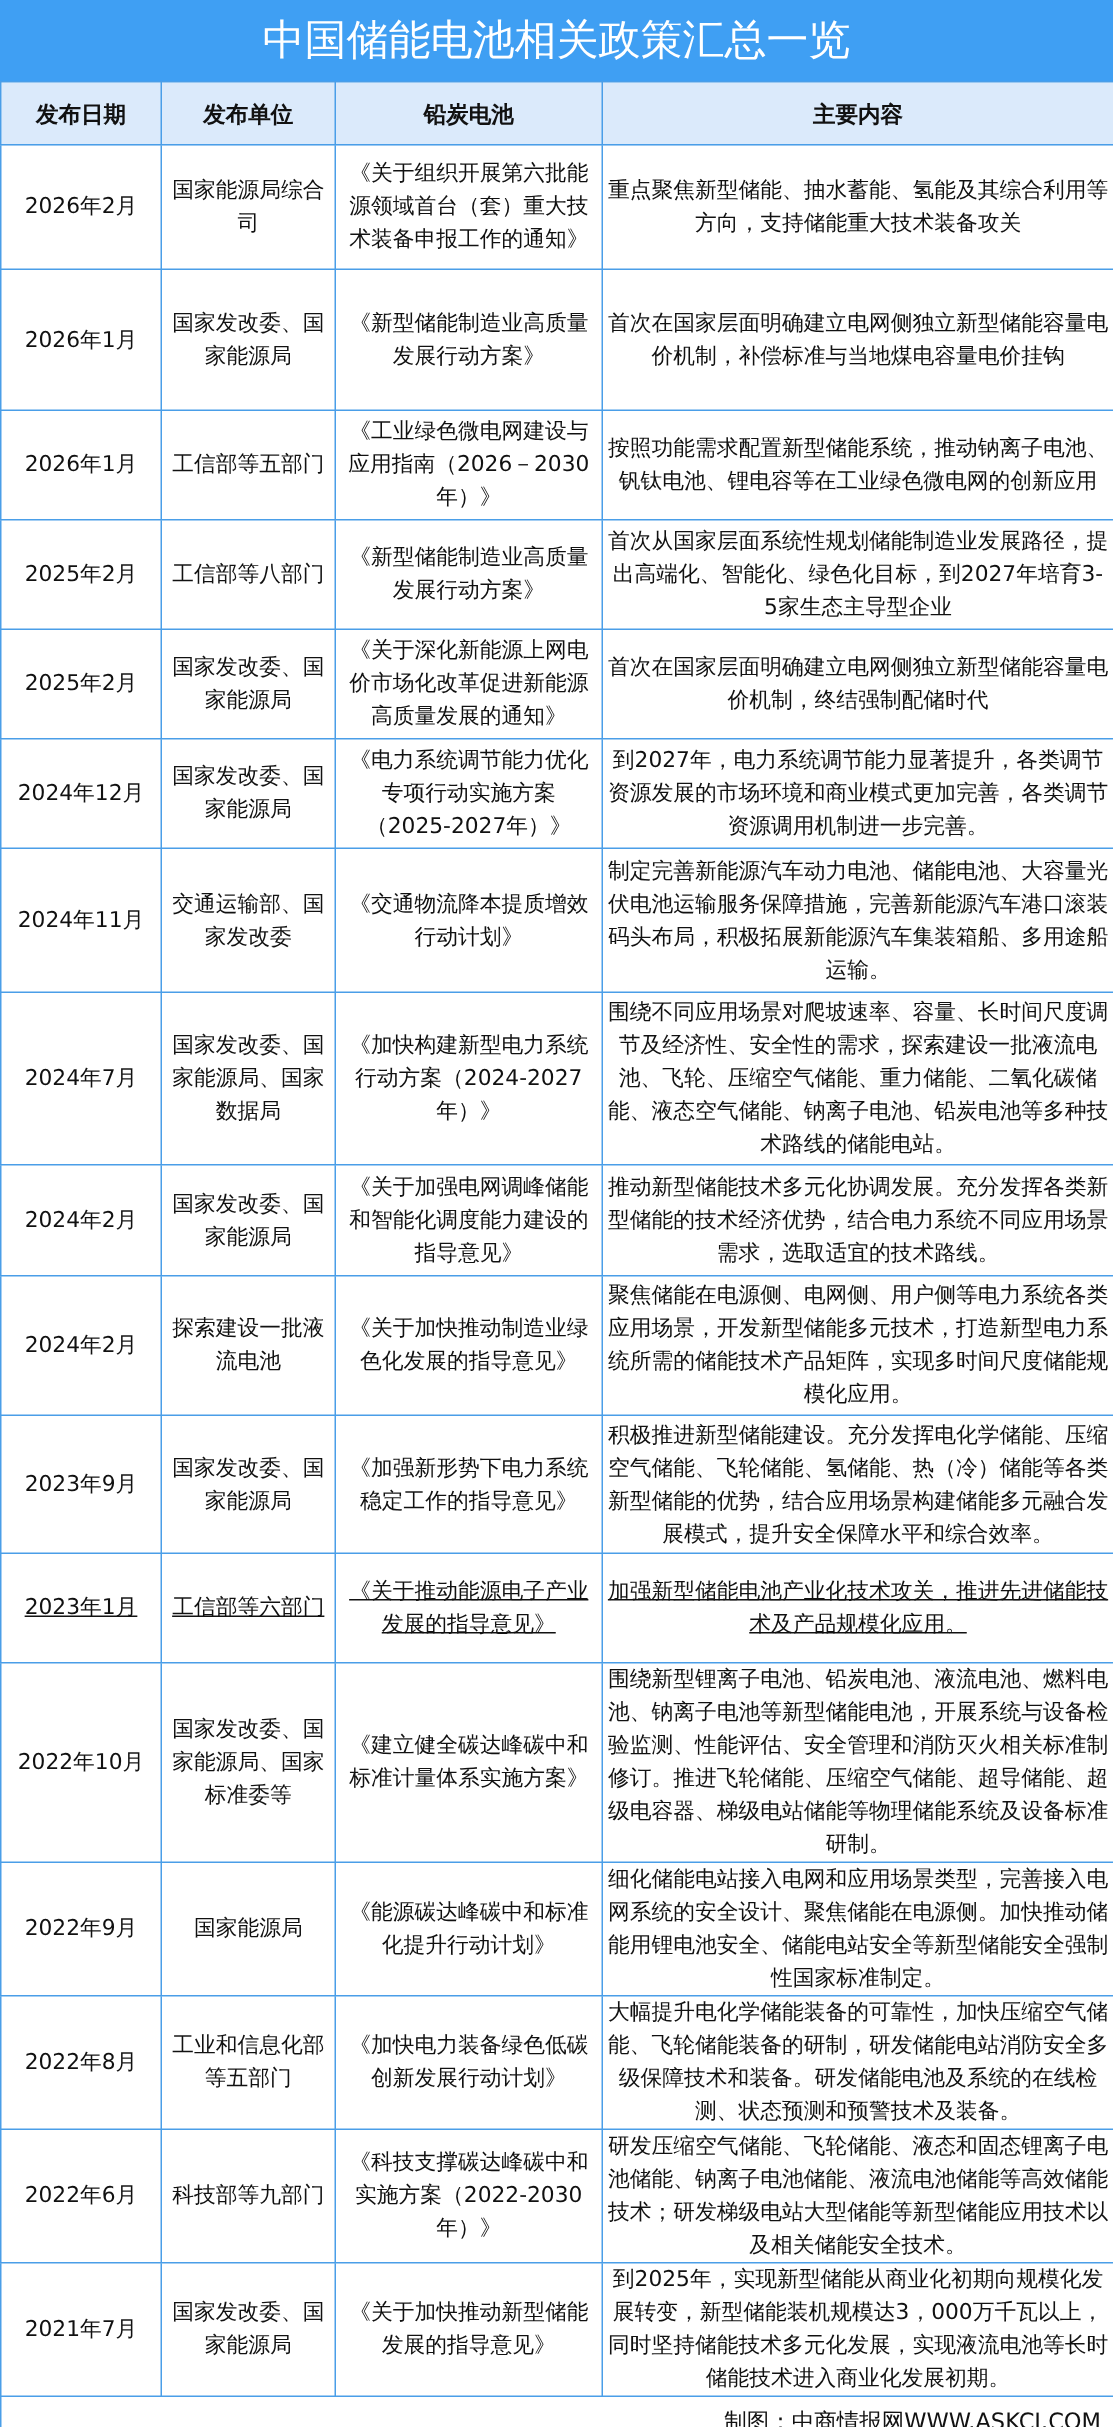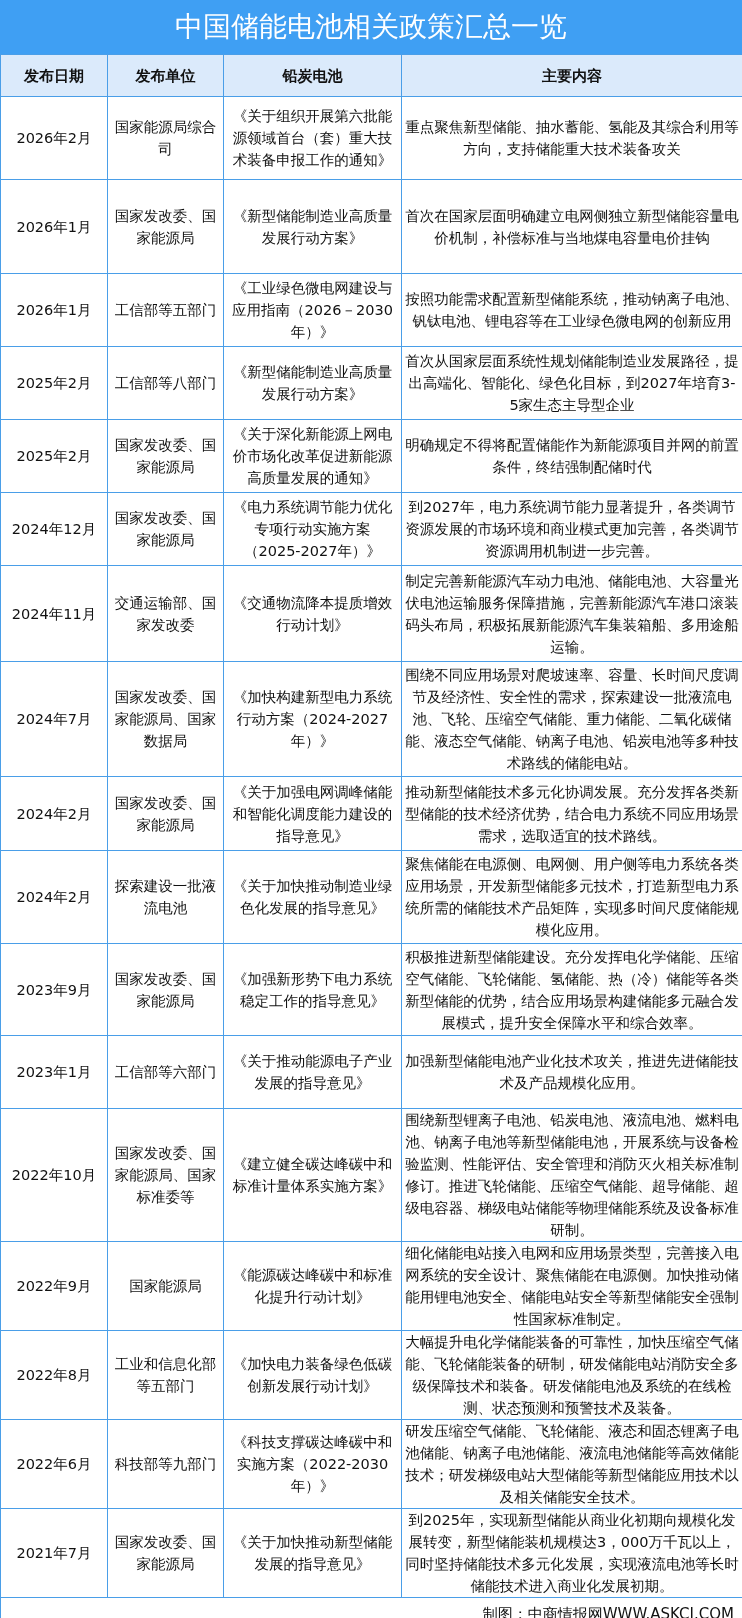--- a/index.html
+++ b/index.html
@@ -53,21 +53,21 @@
       <tr style="height: 73px;">
         <td>2025年2月</td>
         <td>工信部等八部门</td>
         <td>《新型储能制造业高质量发展行动方案》</td>
         <td class="content">首次从国家层面系统性规划储能制造业发展路径，提出高端化、智能化、绿色化目标，到2027年培育3-5家生态主导型企业</td>
       </tr>
       <tr style="height: 73px;">
         <td>2025年2月</td>
         <td>国家发改委、国家能源局</td>
         <td>《关于深化新能源上网电价市场化改革促进新能源高质量发展的通知》</td>
-        <td class="content">明确规定不得将配置储能作为新能源项目并网的前置条件，终结强制配储时代</td>
+        <td class="content">首次在国家层面明确建立电网侧独立新型储能容量电价机制，终结强制配储时代</td>
       </tr>
       <tr style="height: 73px;">
         <td>2024年12月</td>
         <td>国家发改委、国家能源局</td>
         <td>《电力系统调节能力优化专项行动实施方案（2025-2027年）》</td>
         <td class="content">到2027年，电力系统调节能力显著提升，各类调节资源发展的市场环境和商业模式更加完善，各类调节资源调用机制进一步完善。</td>
       </tr>
       <tr style="height: 96px;">
         <td>2024年11月</td>
         <td>交通运输部、国家发改委</td>
@@ -91,21 +91,21 @@
         <td>探索建设一批液流电池</td>
         <td>《关于加快推动制造业绿色化发展的指导意见》</td>
         <td class="content">聚焦储能在电源侧、电网侧、用户侧等电力系统各类应用场景，开发新型储能多元技术，打造新型电力系统所需的储能技术产品矩阵，实现多时间尺度储能规模化应用。</td>
       </tr>
       <tr style="height: 92px;">
         <td>2023年9月</td>
         <td>国家发改委、国家能源局</td>
         <td>《加强新形势下电力系统稳定工作的指导意见》</td>
         <td class="content">积极推进新型储能建设。充分发挥电化学储能、压缩空气储能、飞轮储能、氢储能、热（冷）储能等各类新型储能的优势，结合应用场景构建储能多元融合发展模式，提升安全保障水平和综合效率。</td>
       </tr>
-      <tr style="height: 73px;">
+      <tr style="height: 73px; text-decoration: underline;">
         <td>2023年1月</td>
         <td>工信部等六部门</td>
         <td>《关于推动能源电子产业发展的指导意见》</td>
         <td class="content">加强新型储能电池产业化技术攻关，推进先进储能技术及产品规模化应用。</td>
       </tr>
       <tr style="height: 124px;">
         <td>2022年10月</td>
         <td>国家发改委、国家能源局、国家标准委等</td>
         <td>《建立健全碳达峰碳中和标准计量体系实施方案》</td>
         <td class="content">围绕新型锂离子电池、铅炭电池、液流电池、燃料电池、钠离子电池等新型储能电池，开展系统与设备检验监测、性能评估、安全管理和消防灭火相关标准制修订。推进飞轮储能、压缩空气储能、超导储能、超级电容器、梯级电站储能等物理储能系统及设备标准研制。</td>

